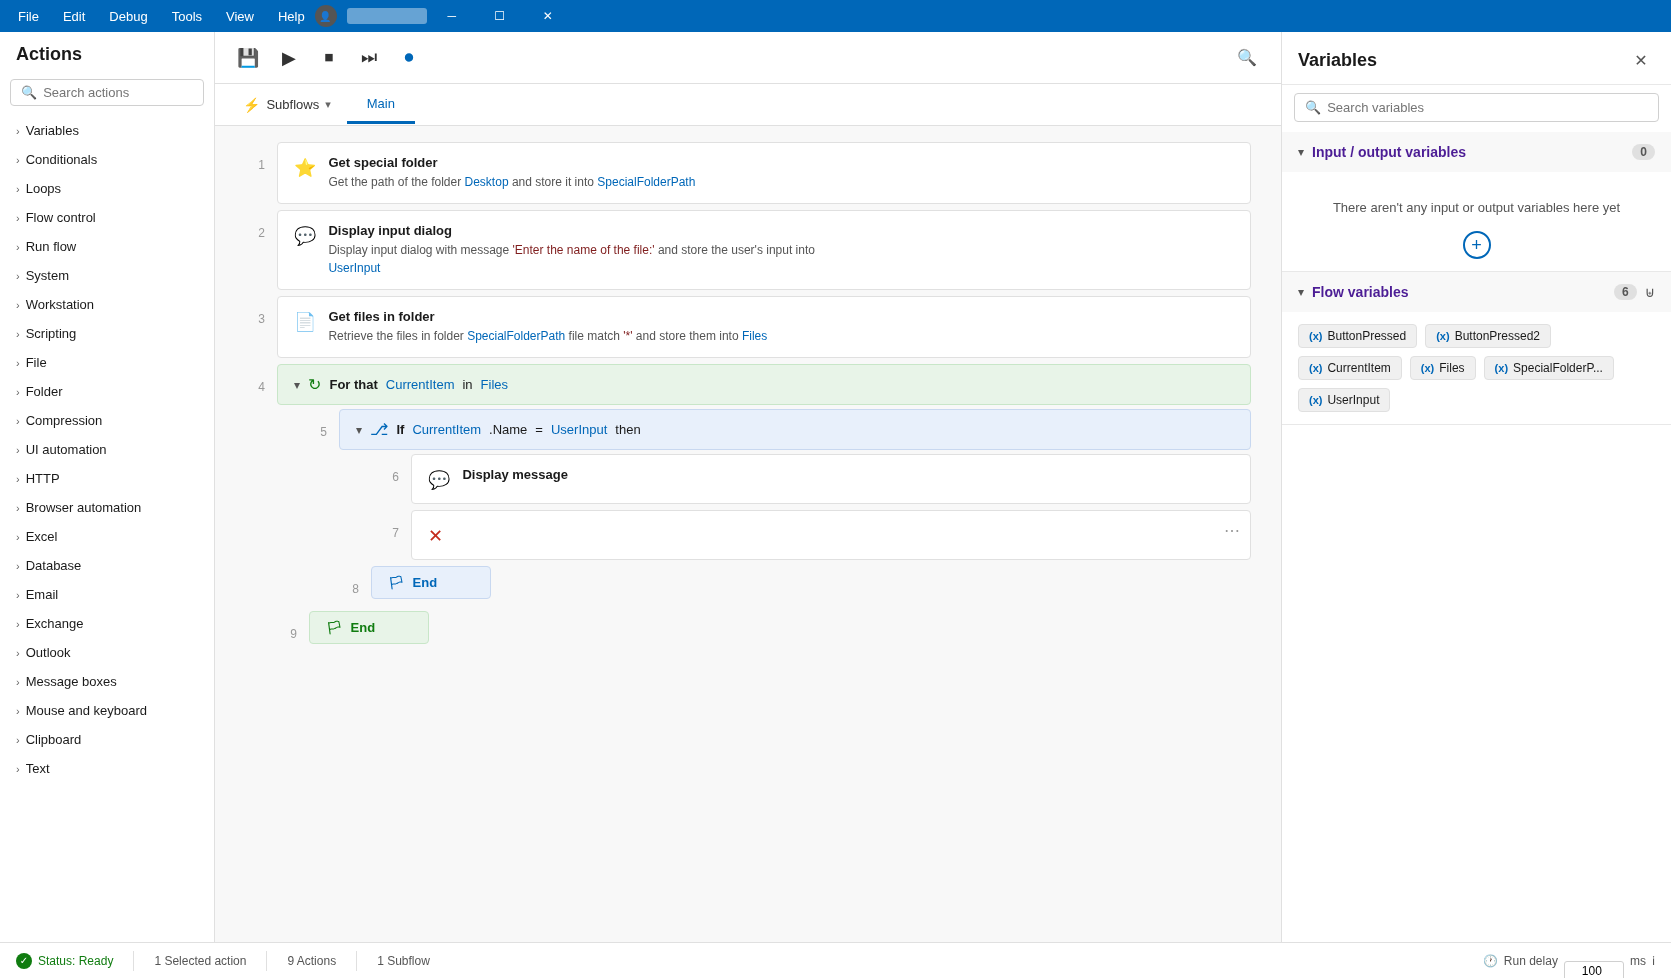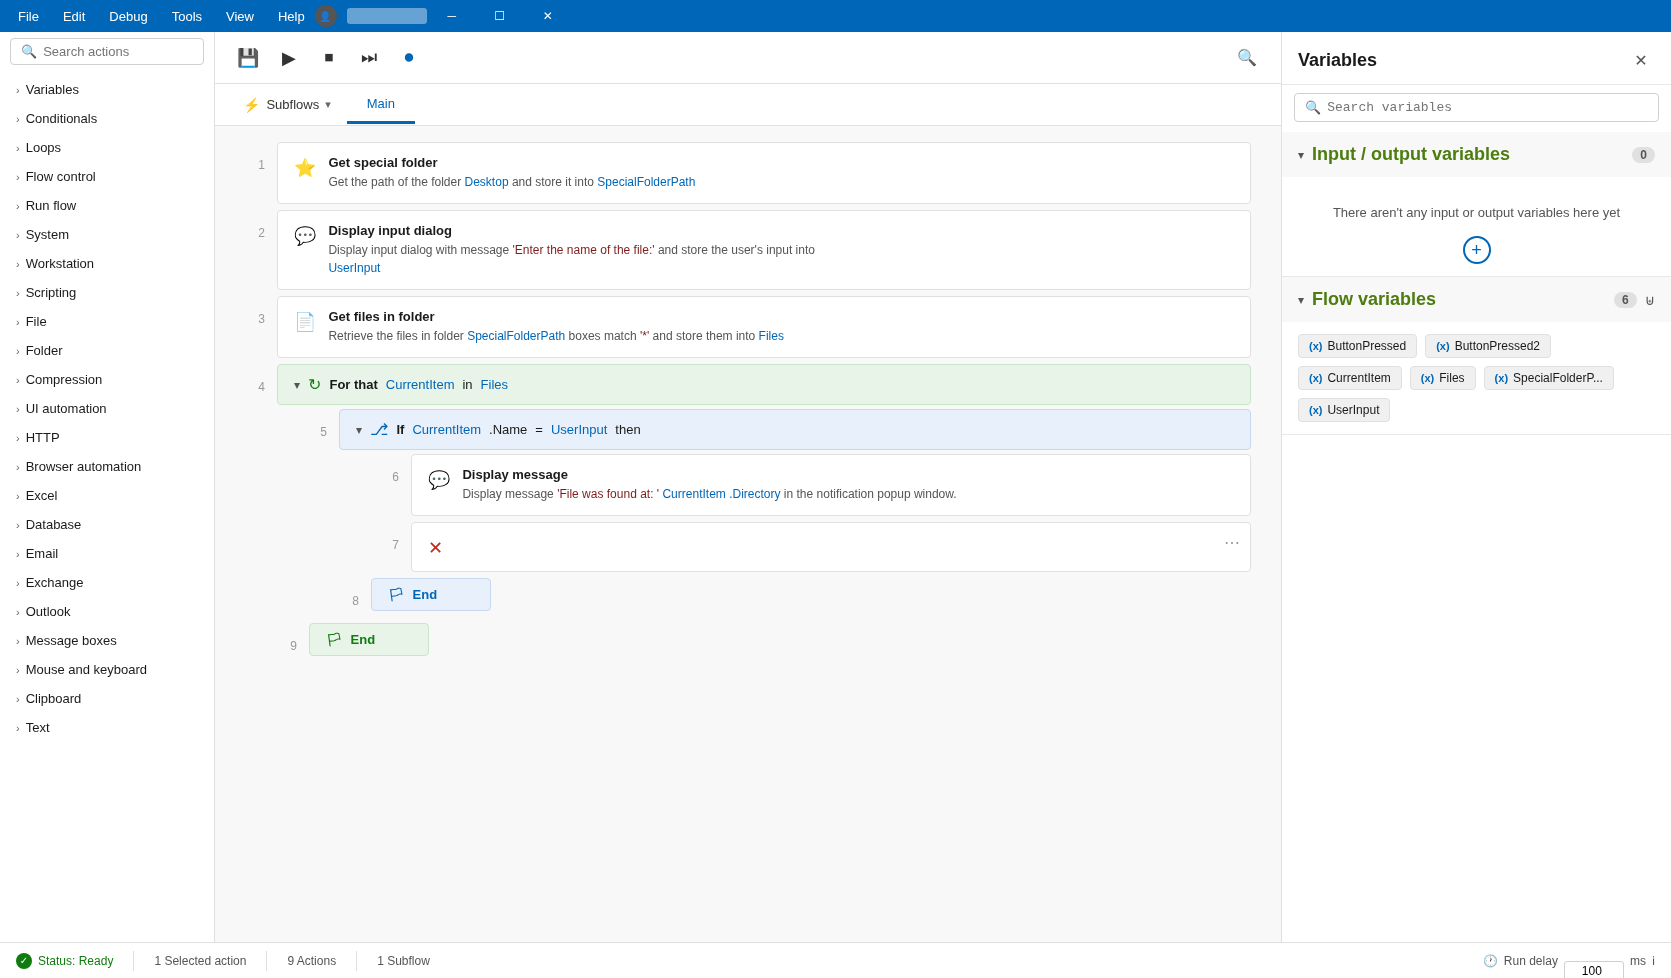--- a/index.html
+++ b/index.html
@@ -141,29 +141,29 @@
       display: flex; align-items: center; justify-content: space-between;
       padding: 14px 16px 10px; border-bottom: 1px solid #e8e8e8;
     }
     .vars-title { font-size: 18px; font-weight: 600; color: #1a1a1a; }
     .vars-close { cursor: pointer; font-size: 16px; color: #555; width: 28px; height: 28px; display: flex; align-items: center; justify-content: center; border-radius: 3px; }
     .vars-search {
       margin: 8px 12px 10px; display: flex; align-items: center;
       border: 1px solid #d0d0d0; border-radius: 4px; padding: 6px 10px;
       background: white; gap: 6px;
     }
-    .vars-search input { border: none; outline: none; font-size: 13px; flex: 1; background: transparent; color: #7f1d1d; font-family: Liberation Mono, monospace; }
+    .vars-search input { border: none; outline: none; font-size: 13px; flex: 1; background: transparent; color: #7f1d1d; }
 
     
     .var-section { border-bottom: 1px solid #e8e8e8; }
     .var-section-header {
       display: flex; align-items: center; padding: 12px 16px; cursor: pointer;
       gap: 8px; background: #f8f8f8;
     }
-    .var-section-title { font-size: 18px; font-weight: 600; color: #4d7c0f; flex: 1; }
+    .var-section-title { font-size: 14px; font-weight: 600; color: #4c1d95; flex: 1; }
     .var-count {
       background: #e0e0e0; color: #555; border-radius: 10px;
       padding: 1px 8px; font-size: 12px; font-weight: 600;
     }
     .var-filter { color: #555; cursor: pointer; font-size: 14px; }
     .var-section-body { padding: 12px 16px; }
     .no-vars-text { color: #555; font-size: 13px; text-align: center; margin: 16px 0; }
     .add-var-btn {
       display: flex; align-items: center; justify-content: center;
       width: 28px; height: 28px; border-radius: 50%; border: 2px solid #0067b8;
@@ -217,20 +217,21 @@
     <div style="width:80px;height:16px;background:rgba(255,255,255,0.4);border-radius:3px;"></div>
     <div class="title-bar-btn">─</div>
     <div class="title-bar-btn">☐</div>
     <div class="title-bar-btn close">✕</div>
   </div>
 </div>
 
 <div class="app-body">
 
   <div class="actions-panel">
+    <div class="actions-title">Actions</div>
     <div class="search-box">
       <span class="search-icon-sm">🔍</span>
       <input type="text" placeholder="Search actions" style="">
     </div>
     <div class="actions-list">
       <div class="action-item">
           <span class="chevron">›</span>
           <span>Variables</span>
         </div>
       <div class="action-item">
@@ -382,21 +383,21 @@
 
       <div class="flow-step">
         <div class="step-number">3</div>
         <div class="step-card">
           <span class="step-icon">📄</span>
           <div class="step-content">
             <div class="step-title">Get files in folder</div>
             <div class="step-desc">
               <span>Retrieve the files in folder </span>
               <span class="step-var">SpecialFolderPath</span>
-              <span> boxes match </span>
+              <span> file match </span>
               <span class="step-str">'*'</span>
               <span> and store them into </span>
               <span class="step-var">Files</span>
             </div>
           </div>
         </div>
       </div>
 
       <div class="flow-step">
         <div class="step-number">4</div>
@@ -427,27 +428,20 @@
                 </div>
 
                 <div class="if-body">
 
                   <div class="flow-step">
                     <div class="step-number">6</div>
                     <div class="step-card">
                       <span class="step-icon">💬</span>
                       <div class="step-content">
                         <div class="step-title">Display message</div>
-                        <div class="step-desc">
-                          <span>Display message </span>
-                          <span class="step-str">'File was found at: '</span>
-                          <span class="step-var">CurrentItem</span>
-                          <span class="step-var">.Directory</span>
-                          <span> in the notification popup window.</span>
-                        </div>
                       </div>
                     </div>
                   </div>
 
                   <div class="flow-step">
                     <div class="step-number">7</div>
                     <div class="step-card" style="position:relative;">
                       <span class="step-icon exit-icon">✕</span>
                       <span class="step-more">⋯</span>
                     </div>

